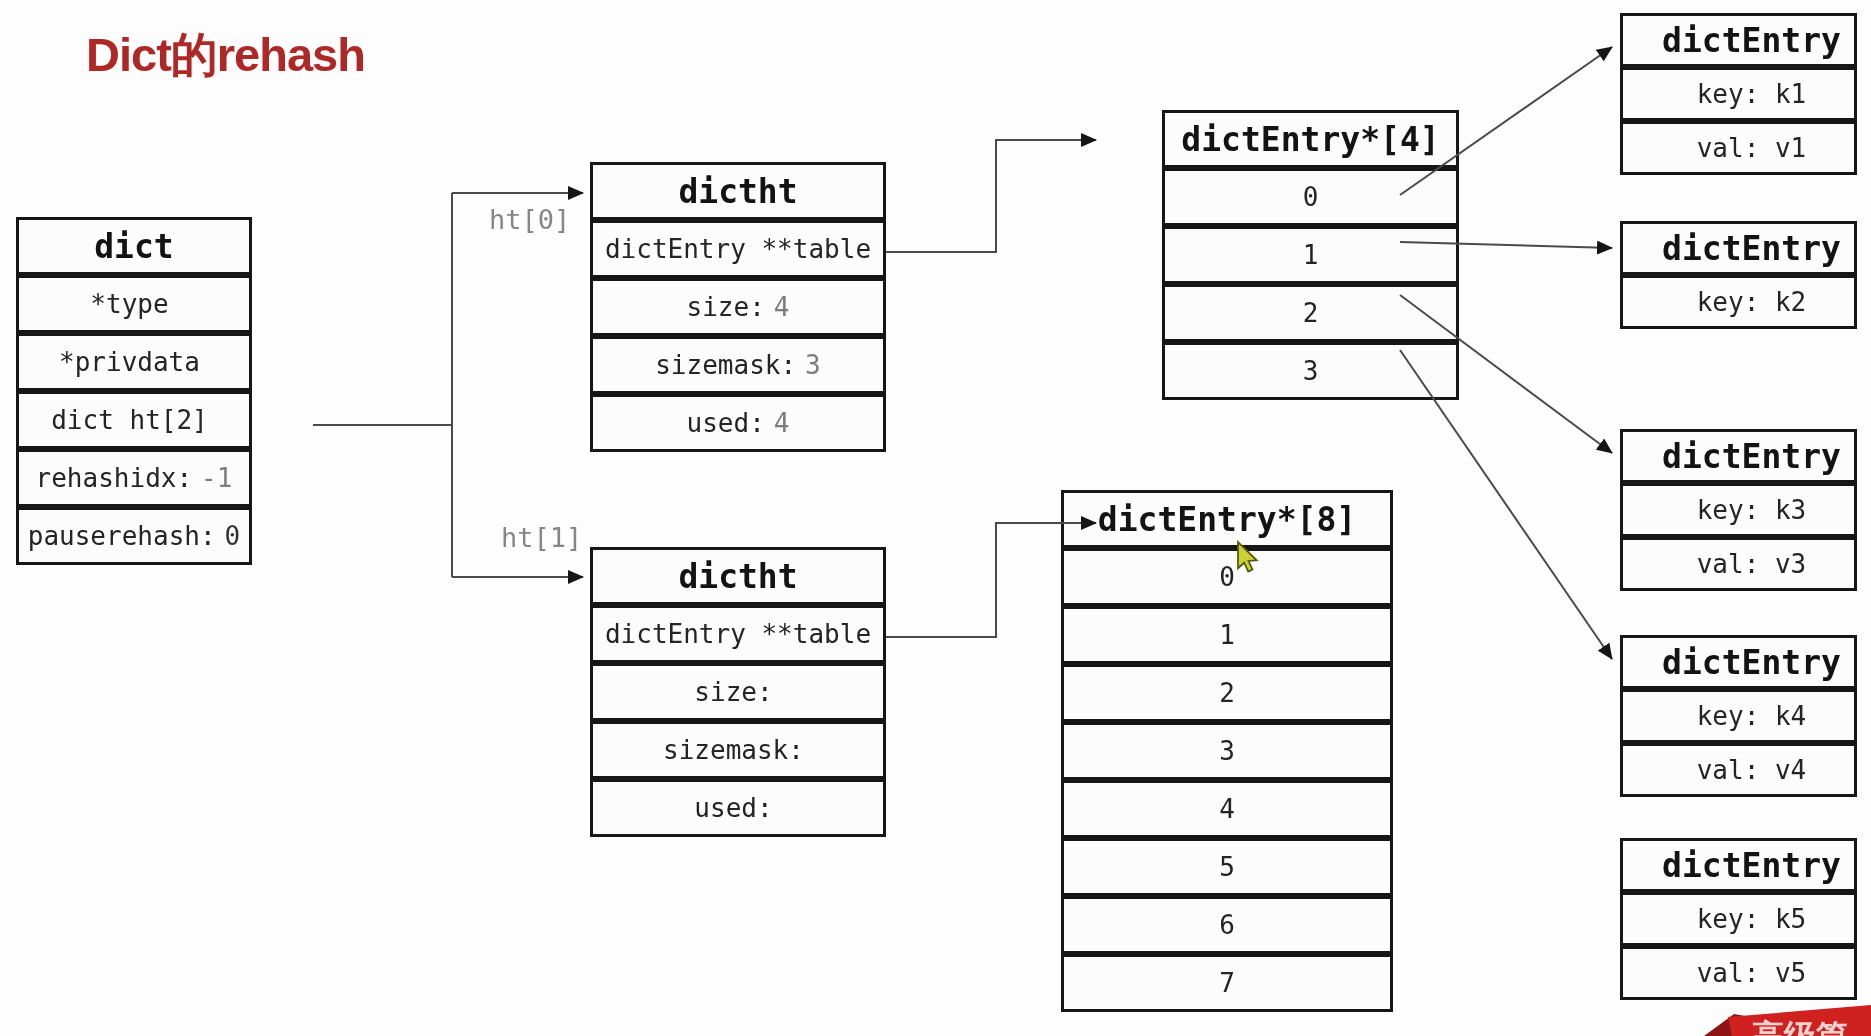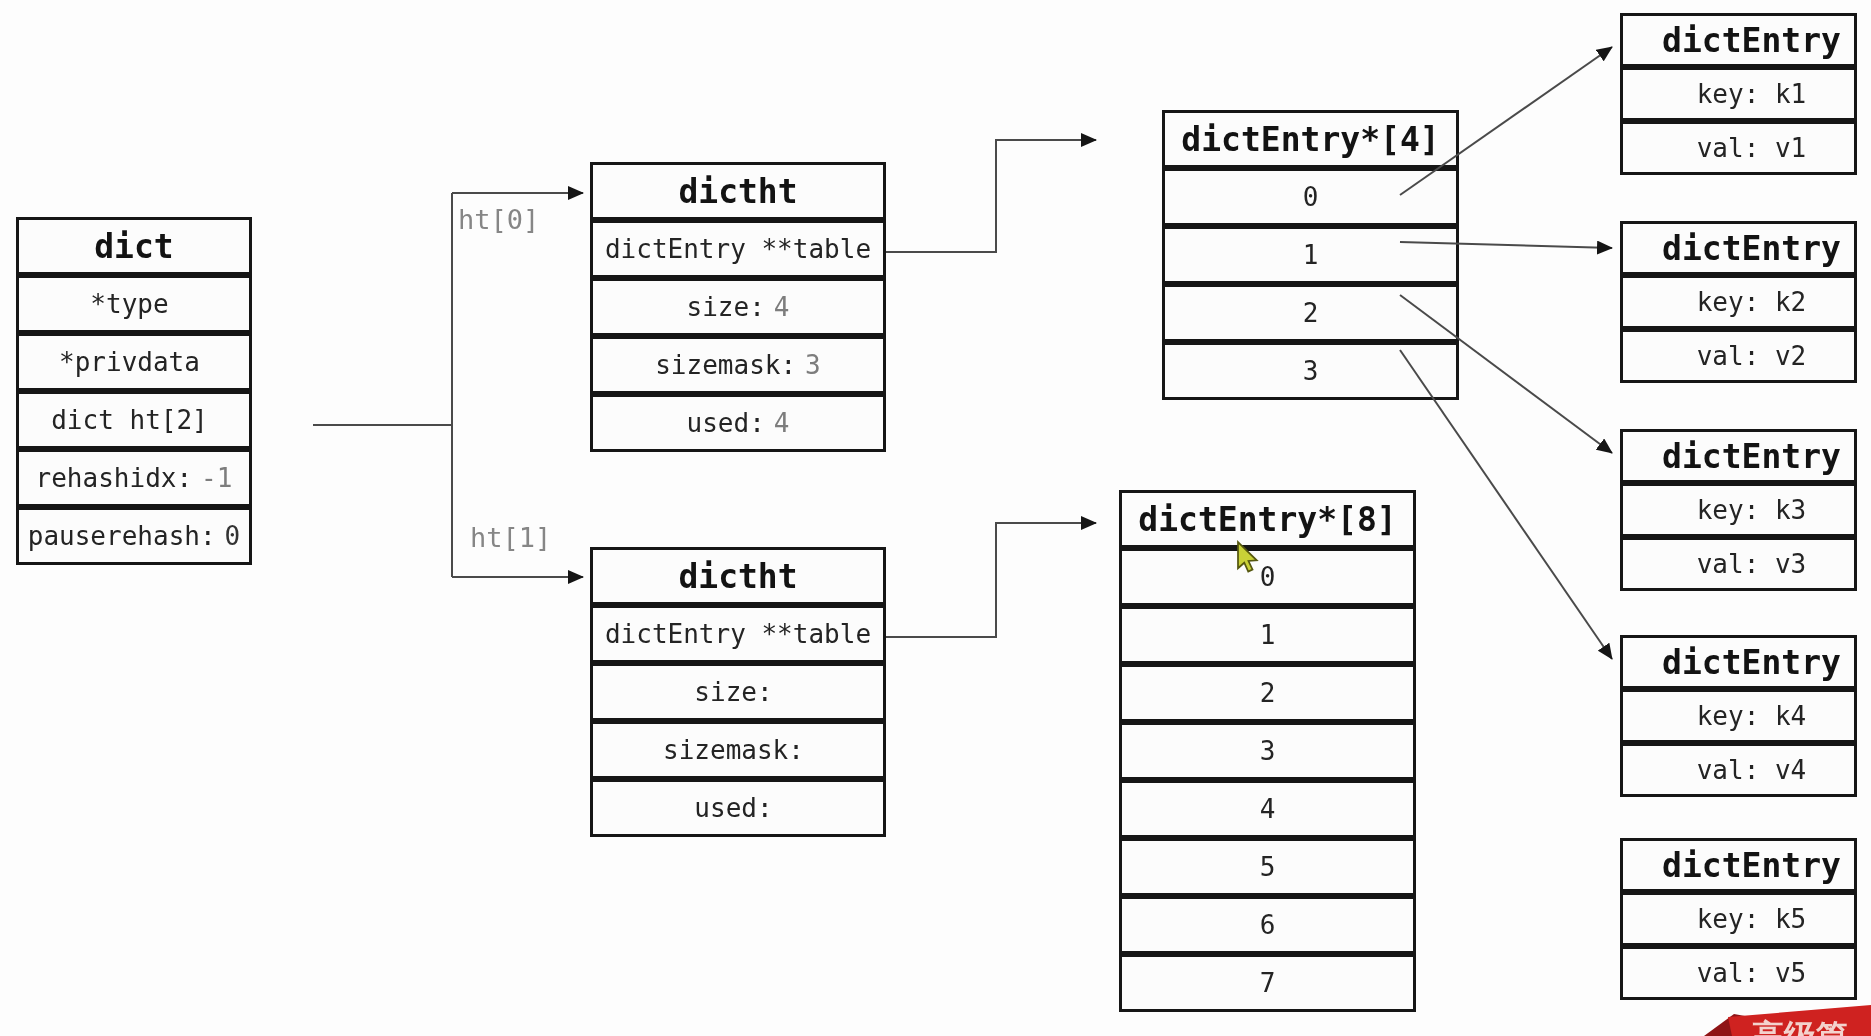--- a/index.html
+++ b/index.html
@@ -12,30 +12,31 @@
 
   .vbox{position:absolute;}
   .cell{box-sizing:border-box;border:3px solid #161616;background:#fcfcfc;
         display:flex;align-items:center;justify-content:center;gap:0 9px;
         font-size:26px;color:#242424;white-space:nowrap;}
   .cell + .cell{margin-top:0;}
   .c58{height:58px;} .c54{height:54px;padding-left:26px;}
   .head{font-weight:bold;font-size:33px;color:#131313;letter-spacing:0;}
   .muted{color:#7d7d7d;}
   .darkval{color:#333;}
-  .ht-label{position:absolute;font-size:27px;color:#868686;}
+  .ht-label{position:absolute;font-size:27px;color:#868686;margin-left:31px;}
 
   svg.overlay{position:absolute;left:0;top:0;width:1871px;height:1036px;pointer-events:none;}
   .connector{stroke:#4a4a4a;stroke-width:2;fill:none;}
 </style>
 </head>
 <body>
 
 <div id="canvas">
 
+  <div class="page-title">Dict的rehash</div>
 
   <div class="vbox" style="left:16px;top:217px;width:236px">
     <div class="cell c58 head">
         <span>dict</span>
       </div>
     <div class="cell c58">
         <span>*type</span>
         <span></span>
       </div>
     <div class="cell c58">
@@ -104,21 +105,21 @@
   <div class="vbox" style="left:1162px;top:110px;width:297px">
     <div class="cell c58 head">
         <span>dictEntry*[4]</span>
       </div>
     <div class="cell c58">0</div>
     <div class="cell c58">1</div>
     <div class="cell c58">2</div>
     <div class="cell c58">3</div>
   </div>
 
-  <div class="vbox" style="left:1119px;top:490px;width:297px">
+  <div class="vbox" style="left:1061px;top:490px;width:332px">
     <div class="cell c58 head">
         <span>dictEntry*[8]</span>
       </div>
     <div class="cell c58">0</div>
     <div class="cell c58">1</div>
     <div class="cell c58">2</div>
     <div class="cell c58">3</div>
     <div class="cell c58">4</div>
     <div class="cell c58">5</div>
     <div class="cell c58">6</div>
@@ -126,21 +127,20 @@
   </div>
 
   <div class="vbox" style="left:1620px;top:13px;width:237px">
     <div class="cell c54 head">dictEntry</div>
     <div class="cell c54">key: k1</div>
     <div class="cell c54">val: v1</div>
   </div>
   <div class="vbox" style="left:1620px;top:221px;width:237px">
     <div class="cell c54 head">dictEntry</div>
     <div class="cell c54">key: k2</div>
-    <div class="cell c54">val: v2</div>
   </div>
   <div class="vbox" style="left:1620px;top:429px;width:237px">
     <div class="cell c54 head">dictEntry</div>
     <div class="cell c54">key: k3</div>
     <div class="cell c54">val: v3</div>
   </div>
   <div class="vbox" style="left:1620px;top:635px;width:237px">
     <div class="cell c54 head">dictEntry</div>
     <div class="cell c54">key: k4</div>
     <div class="cell c54">val: v4</div>

